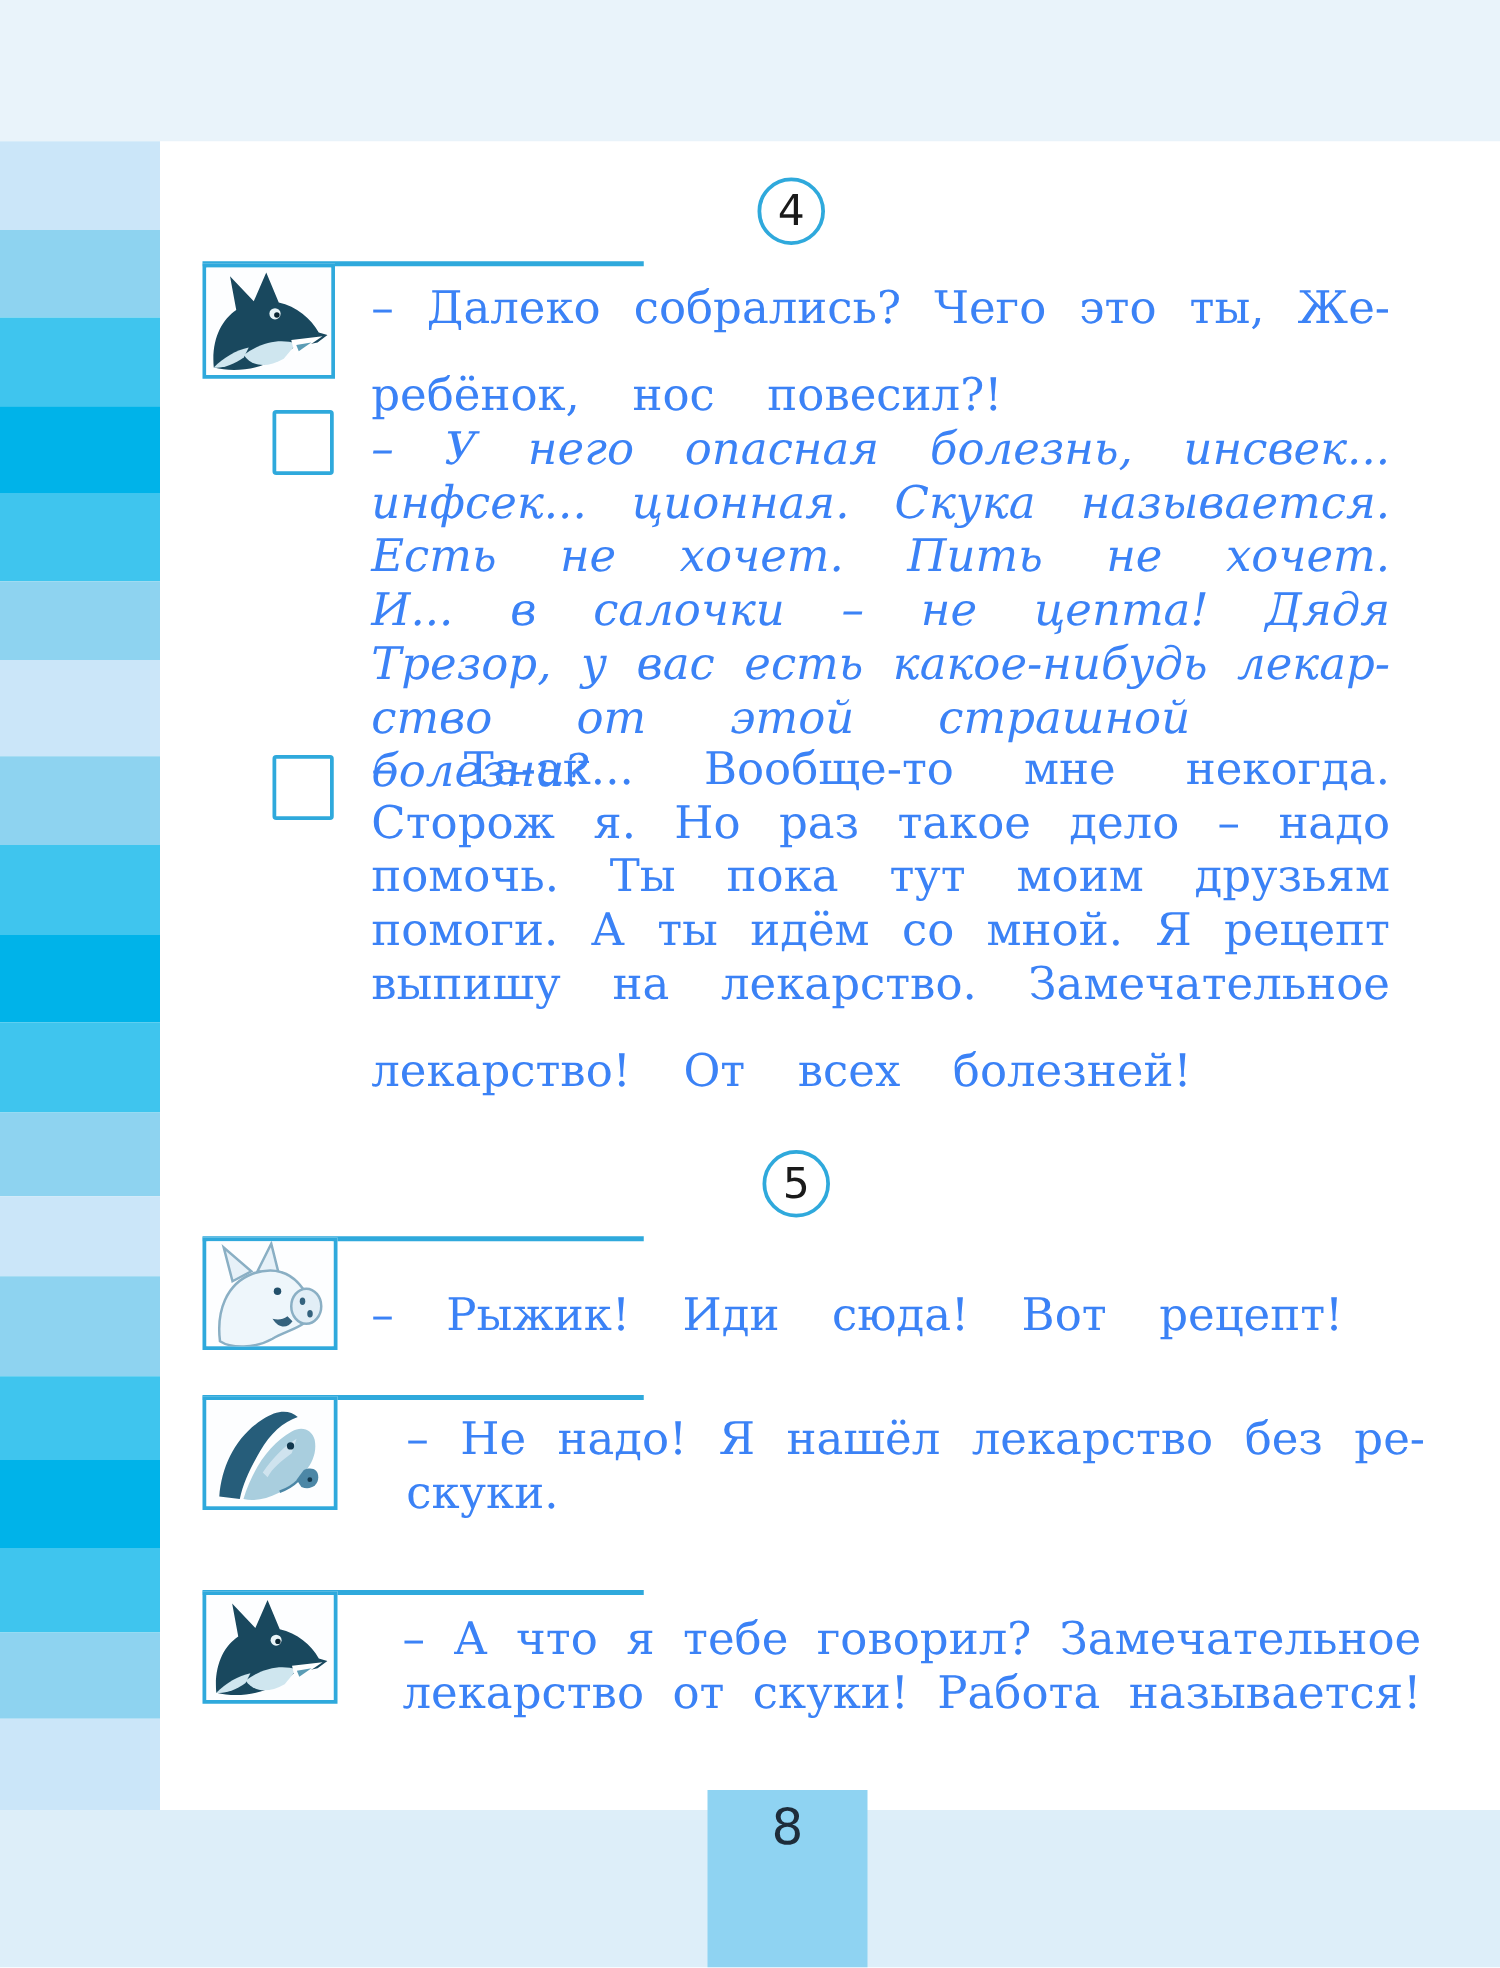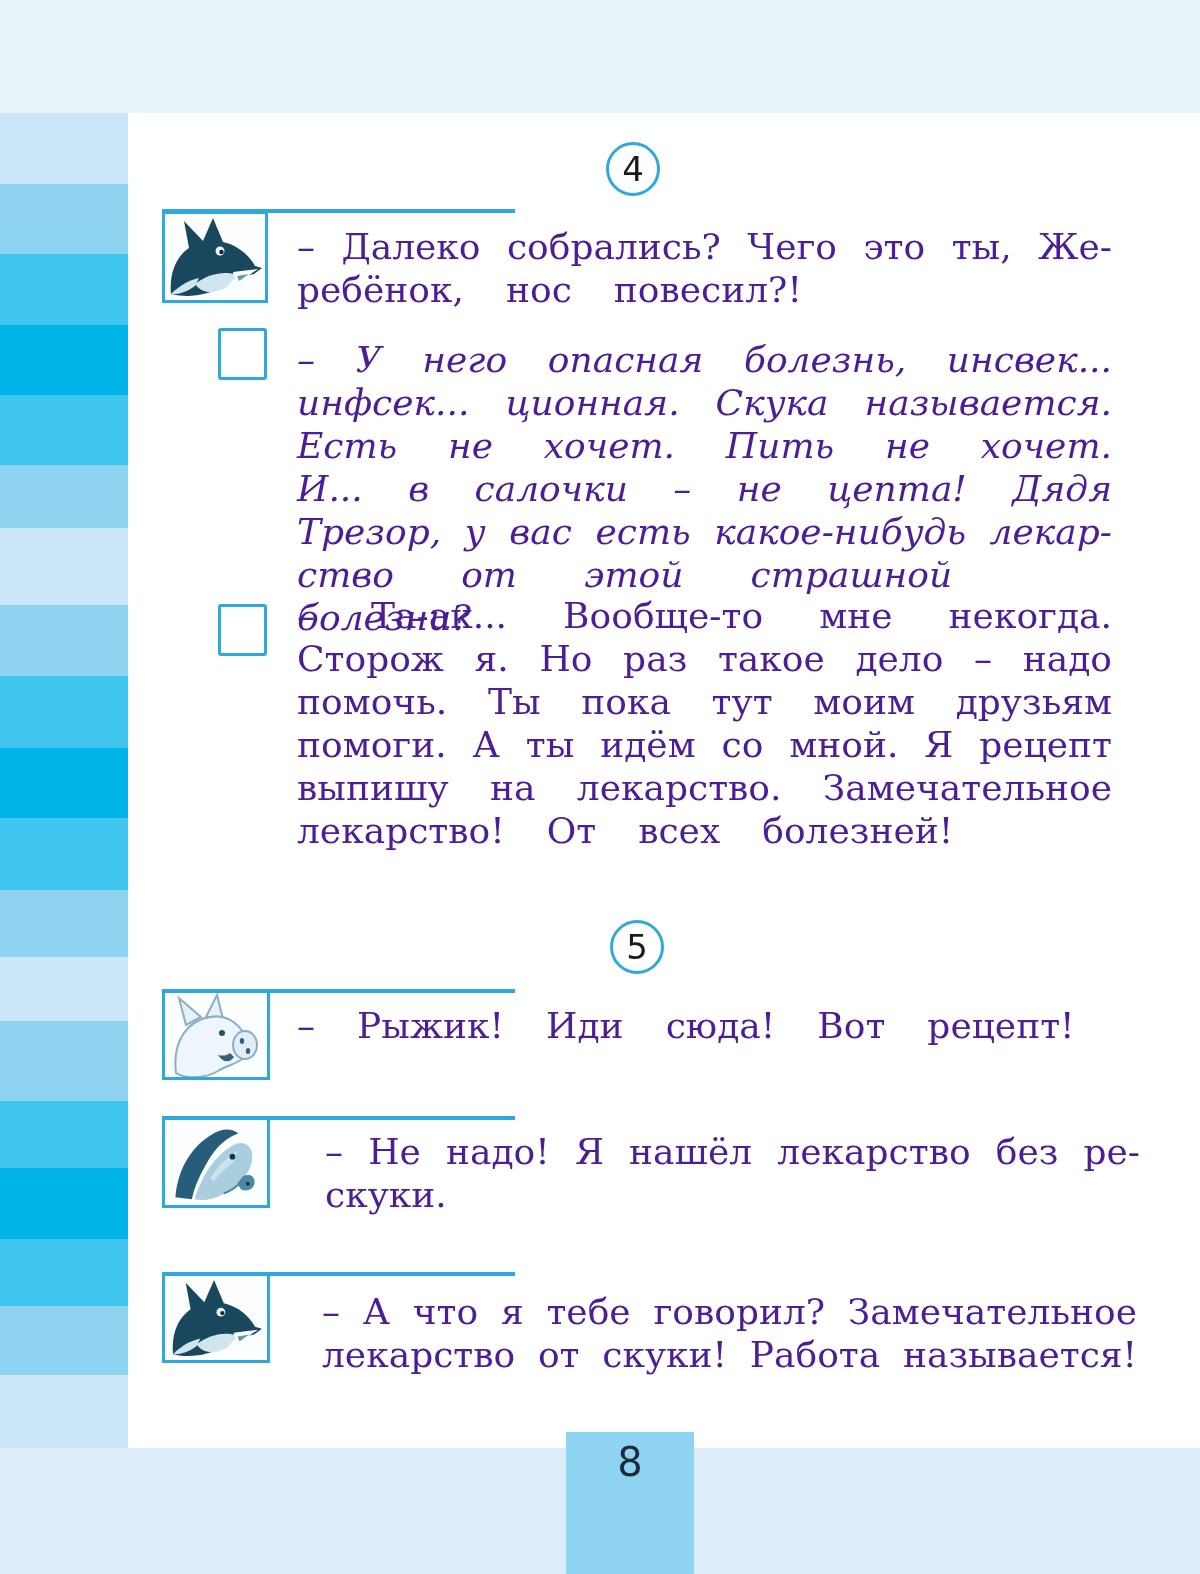--- a/index.html
+++ b/index.html
@@ -22,24 +22,24 @@
   .marker-5{left:610px;top:920px;}
 
   
   .avatar-box{position:absolute;border:3px solid #2fa9dc;background:#fdfeff;box-sizing:border-box;}
   .avatar-box svg{display:block;width:100%;height:100%;}
   .rule{position:absolute;height:4px;background:#2fa9dc;width:353px;left:162px;}
   .checkbox{position:absolute;left:218px;width:49px;height:52px;border:3px solid #2fa9dc;
             border-radius:3px;background:#ffffff;box-sizing:border-box;}
 
   
-  .text{position:absolute;left:297px;width:815px;color:#4c1d95;}
+  .text{position:absolute;left:297px;width:815px;color:#3b82f6;}
   .ln{height:43px;font-size:36px;line-height:43px;white-space:normal;}
   .fill{text-align:justify;text-align-last:justify;}
-  .loose{word-spacing:0.85em;}
+  .loose{word-spacing:0.85em;margin-top:27px;}
   .loose2{word-spacing:1.55em;}
 
   
   .pagenum-box{position:absolute;left:566px;top:1432px;width:128px;height:142px;background:#8fd3f2;
                display:flex;justify-content:center;align-items:flex-start;padding-top:10px;box-sizing:border-box;}
   .pagenum{font-family:"DejaVu Sans",sans-serif;font-size:40px;line-height:1;color:#1e2c3a;}
 </style>
 </head>
 <body>
 

